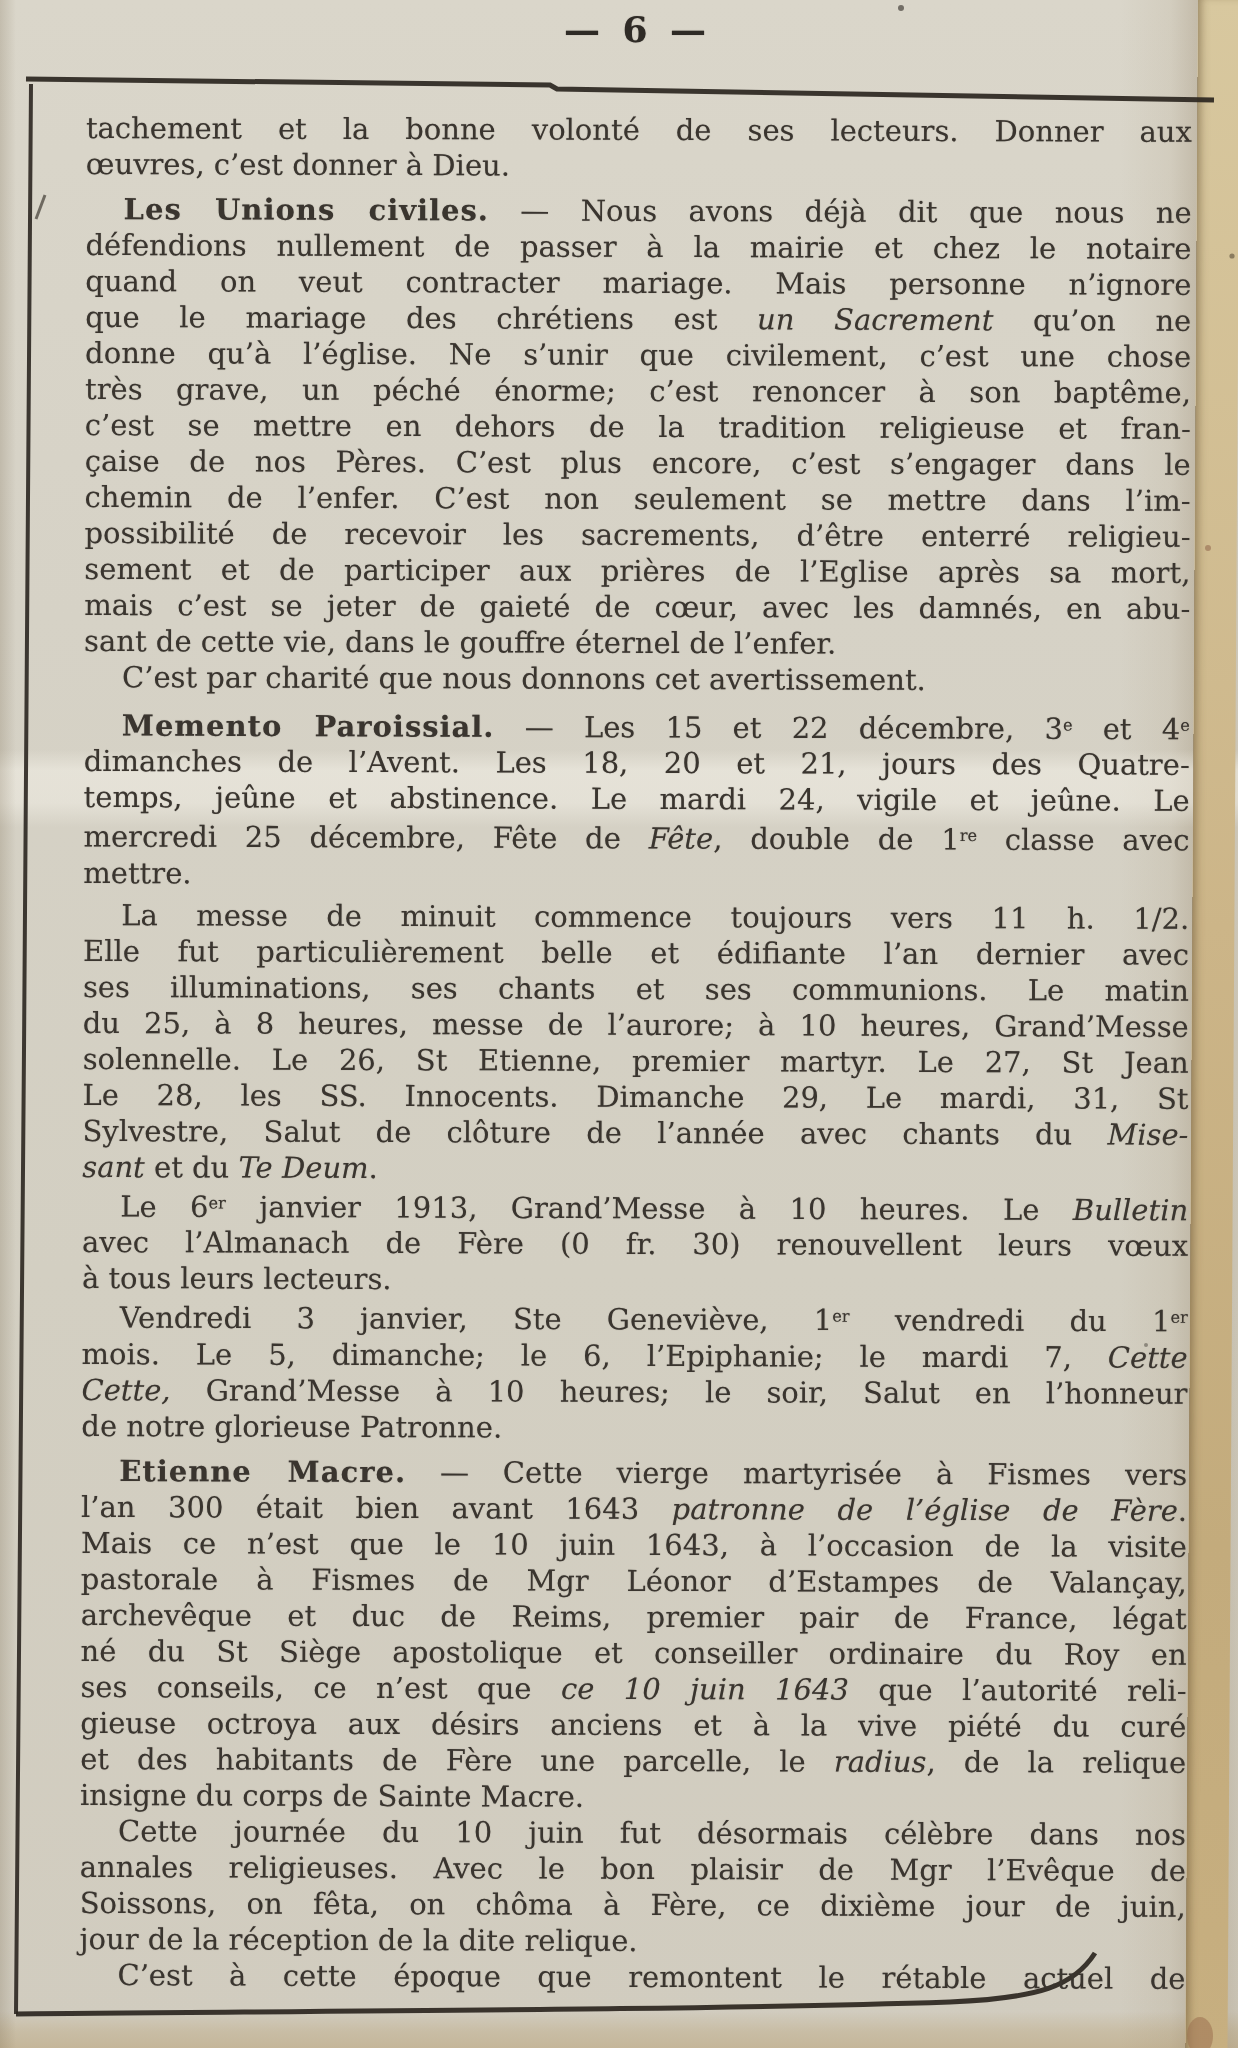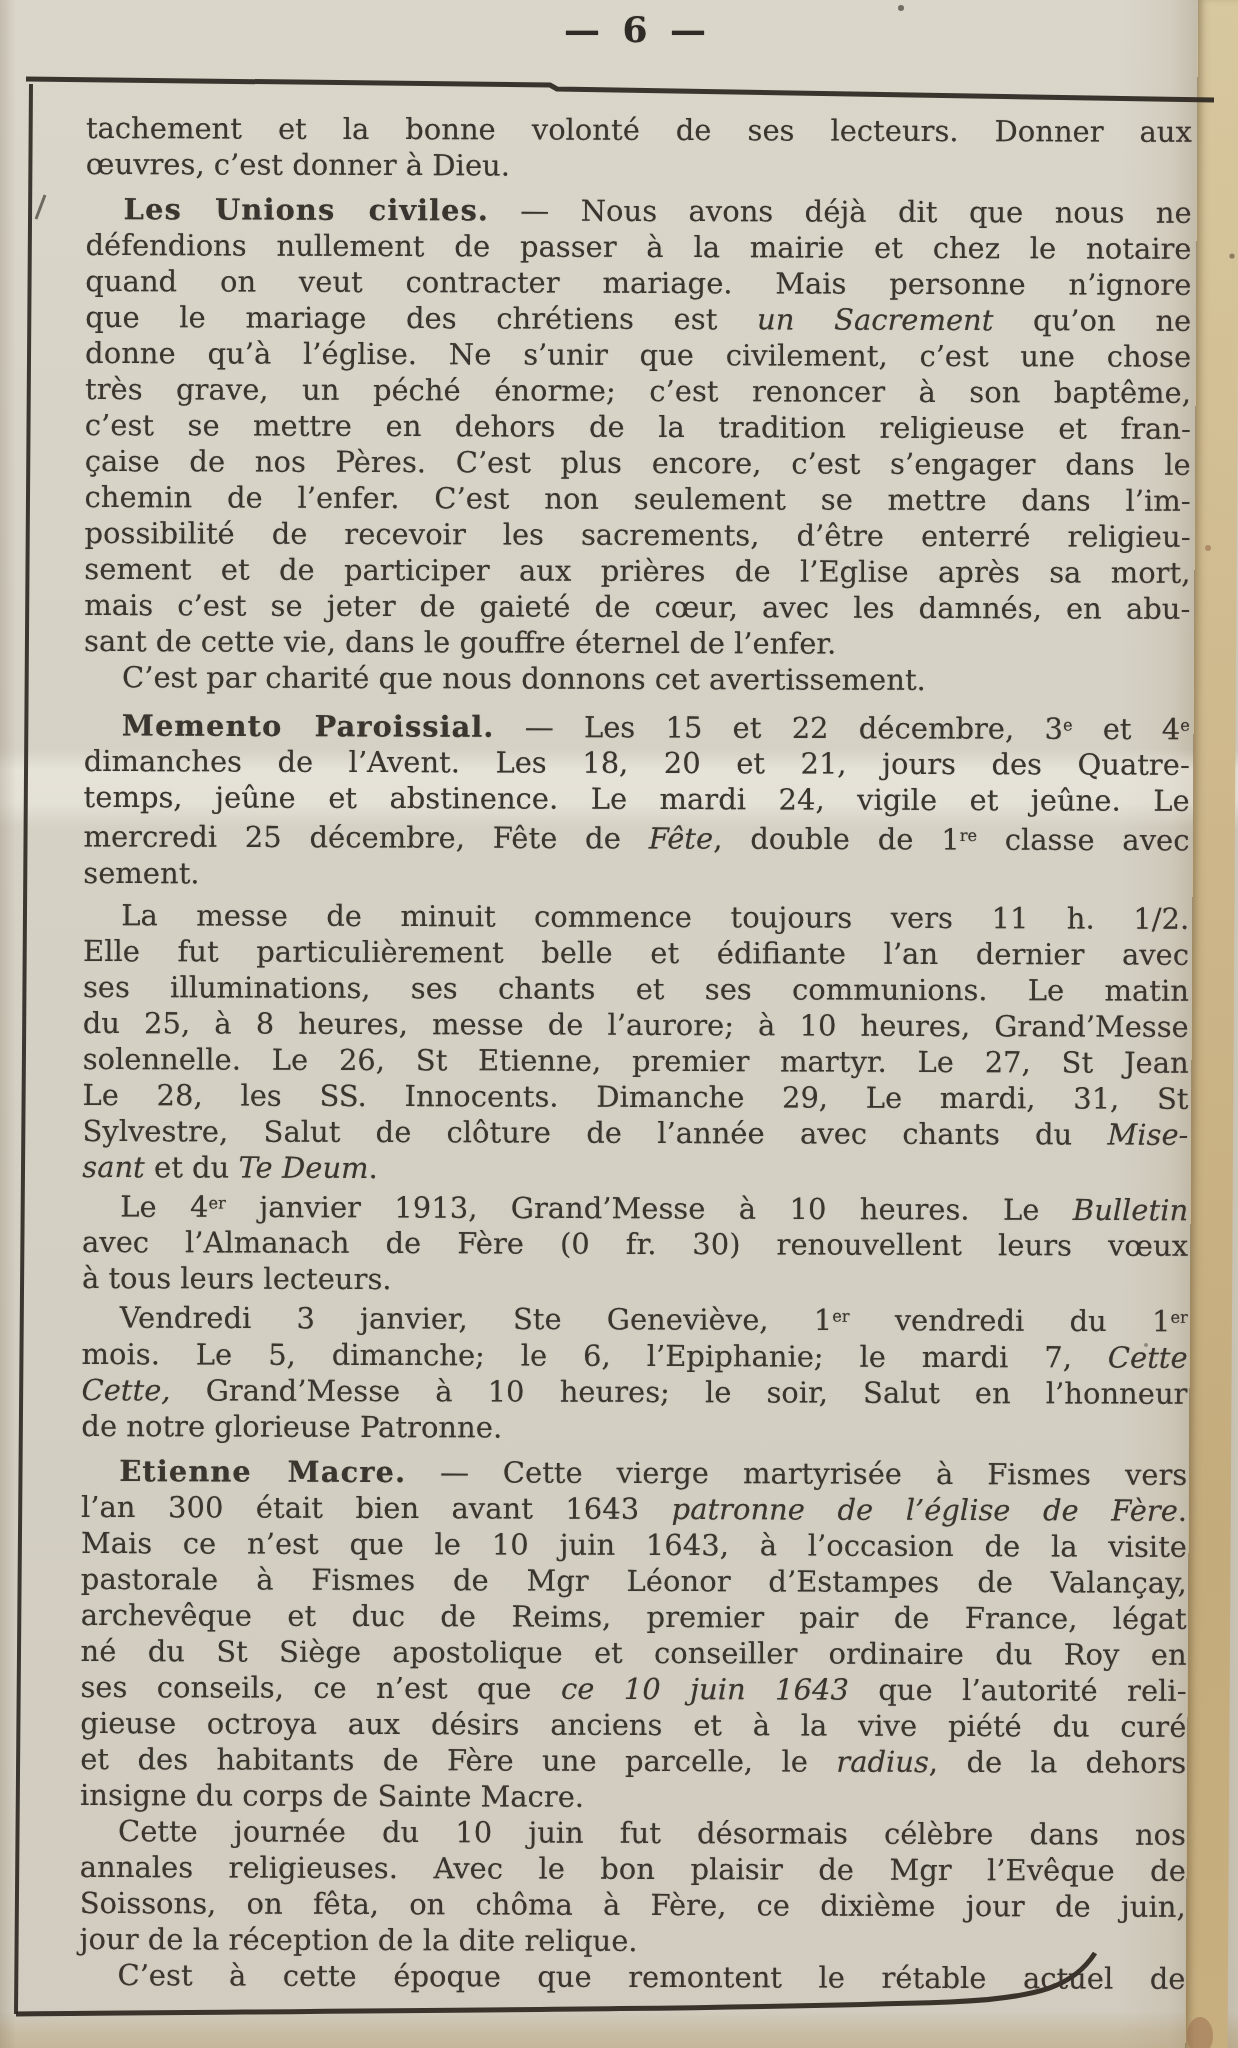--- a/index.html
+++ b/index.html
@@ -97,53 +97,53 @@
         <div class="line last"><span>sant de cette vie, dans le gouffre éternel de l’enfer.</span></div>
       </div>
       <div class="paragraph">
         <div class="line indent last"><span>C’est par charité que nous donnons cet avertissement.</span></div>
       </div>
       <div class="paragraph space">
         <div class="line indent"><span class="b">Memento Paroissial.</span><span> — Les 15 et 22 décembre, 3</span><span class="sup">e</span><span> et 4</span><span class="sup">e</span></div>
         <div class="line"><span>dimanches de l’Avent. Les 18, 20 et 21, jours des Quatre-</span></div>
         <div class="line"><span>temps, jeûne et abstinence. Le mardi 24, vigile et jeûne. Le</span></div>
         <div class="line"><span>mercredi 25 décembre, Fête de </span><span class="i">Fête</span><span>, double de 1</span><span class="sup">re</span><span> classe avec</span></div>
-        <div class="line last"><span>sement.</span></div>
+        <div class="line last"><span>mettre.</span></div>
       </div>
       <div class="paragraph space-sm">
         <div class="line indent"><span>La messe de minuit commence toujours vers 11 h. 1/2.</span></div>
         <div class="line"><span>Elle fut particulièrement belle et édifiante l’an dernier avec</span></div>
         <div class="line"><span>ses illuminations, ses chants et ses communions. Le matin</span></div>
         <div class="line"><span>du 25, à 8 heures, messe de l’aurore; à 10 heures, Grand’Messe</span></div>
         <div class="line"><span>solennelle. Le 26, St Etienne, premier martyr. Le 27, St Jean</span></div>
         <div class="line"><span>Le 28, les SS. Innocents. Dimanche 29, Le mardi, 31, St</span></div>
         <div class="line"><span>Sylvestre, Salut de clôture de l’année avec chants du </span><span class="i">Mise-</span></div>
         <div class="line last"><span class="i">sant</span><span> et du </span><span class="i">Te Deum</span><span>.</span></div>
       </div>
       <div class="paragraph">
-        <div class="line indent"><span>Le 4</span><span class="sup">er</span><span> janvier 1913, Grand’Messe à 10 heures. Le </span><span class="i">Bulletin</span></div>
+        <div class="line indent"><span>Le 6</span><span class="sup">er</span><span> janvier 1913, Grand’Messe à 10 heures. Le </span><span class="i">Bulletin</span></div>
         <div class="line"><span>avec l’Almanach de Fère (0 fr. 30) renouvellent leurs vœux</span></div>
         <div class="line last"><span>à tous leurs lecteurs.</span></div>
       </div>
       <div class="paragraph">
         <div class="line indent"><span>Vendredi 3 janvier, Ste Geneviève, 1</span><span class="sup">er</span><span> vendredi du 1</span><span class="sup">er</span></div>
         <div class="line"><span>mois. Le 5, dimanche; le 6, l’Epiphanie; le mardi 7, </span><span class="i">Cette</span></div>
         <div class="line"><span class="i">Cette,</span><span> Grand’Messe à 10 heures; le soir, Salut en l’honneur</span></div>
         <div class="line last"><span>de notre glorieuse Patronne.</span></div>
       </div>
       <div class="paragraph space">
         <div class="line indent"><span class="b">Etienne Macre.</span><span> — Cette vierge martyrisée à Fismes vers</span></div>
         <div class="line"><span>l’an 300 était bien avant 1643 </span><span class="i">patronne de l’église de Fère</span><span>.</span></div>
         <div class="line"><span>Mais ce n’est que le 10 juin 1643, à l’occasion de la visite</span></div>
         <div class="line"><span>pastorale à Fismes de Mgr Léonor d’Estampes de Valançay,</span></div>
         <div class="line"><span>archevêque et duc de Reims, premier pair de France, légat</span></div>
         <div class="line"><span>né du St Siège apostolique et conseiller ordinaire du Roy en</span></div>
         <div class="line"><span>ses conseils, ce n’est que </span><span class="i">ce 10 juin 1643</span><span> que l’autorité reli-</span></div>
         <div class="line"><span>gieuse octroya aux désirs anciens et à la vive piété du curé</span></div>
-        <div class="line"><span>et des habitants de Fère une parcelle, le </span><span class="i">radius</span><span>, de la dehors</span></div>
+        <div class="line"><span>et des habitants de Fère une parcelle, le </span><span class="i">radius</span><span>, de la relique</span></div>
         <div class="line last"><span>insigne du corps de Sainte Macre.</span></div>
       </div>
       <div class="paragraph">
         <div class="line indent"><span>Cette journée du 10 juin fut désormais célèbre dans nos</span></div>
         <div class="line"><span>annales religieuses. Avec le bon plaisir de Mgr l’Evêque de</span></div>
         <div class="line"><span>Soissons, on fêta, on chôma à Fère, ce dixième jour de juin,</span></div>
         <div class="line last"><span>jour de la réception de la dite relique.</span></div>
       </div>
       <div class="paragraph">
         <div class="line indent fill"><span>C’est à cette époque que remontent le rétable actuel de</span></div>

